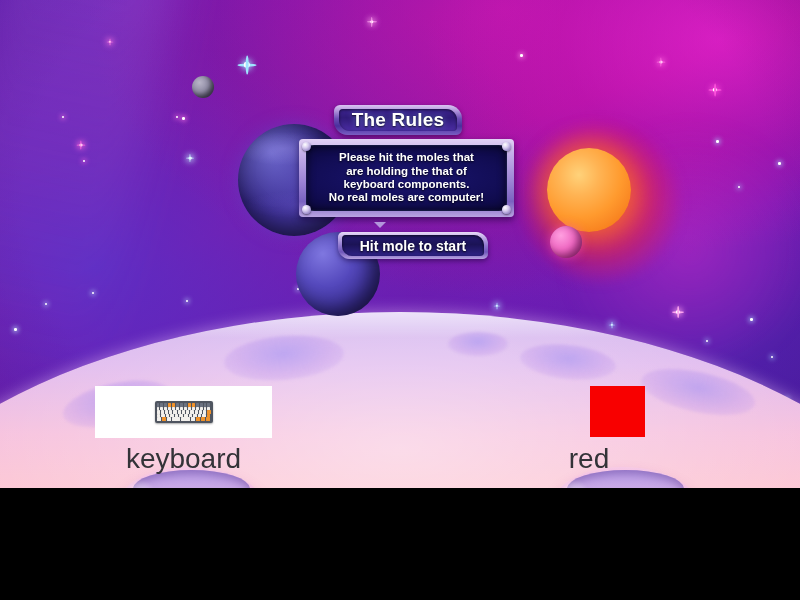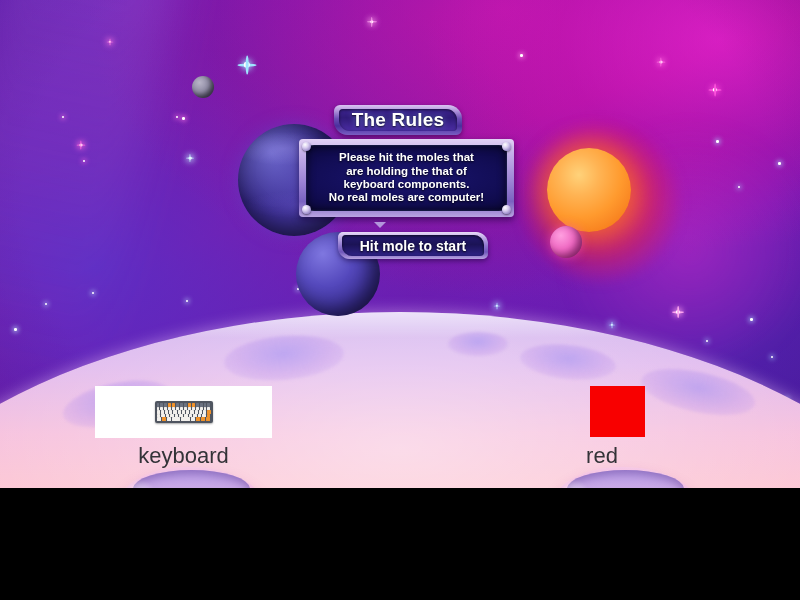--- a/index.html
+++ b/index.html
@@ -310,21 +310,21 @@
   .card-img {
     position: absolute;
     background: #ffffff;
     display: flex;
     align-items: center;
     justify-content: center;
   }
   .card-label {
     position: absolute;
     color: #333338;
-    font-size: 22px;
+    font-size: 28px;
     text-align: center;
     white-space: nowrap;
   }
   .swatch {
     position: absolute;
   }
 
   
   .kbd {
     position: relative;
@@ -550,16 +550,16 @@
             <div class="key w"></div>
             <div class="key"></div>
             <div class="key o"></div>
             <div class="key o"></div>
             <div class="key o"></div>
           </div>
         </div>
       </div>
       <div class="card-label" style="left: 95px; top: 443px; width: 177px;">keyboard</div>
       <div class="swatch" style="left: 590px; top: 386px; width: 55px; height: 51px; background: rgb(248, 0, 0);"></div>
-      <div class="card-label" style="left: 541px; top: 443px; width: 122px;">red</div>
+      <div class="card-label" style="left: 528px; top: 443px; width: 122px;">red</div>
     </div>
 
 </div>
 
 </body></html>

